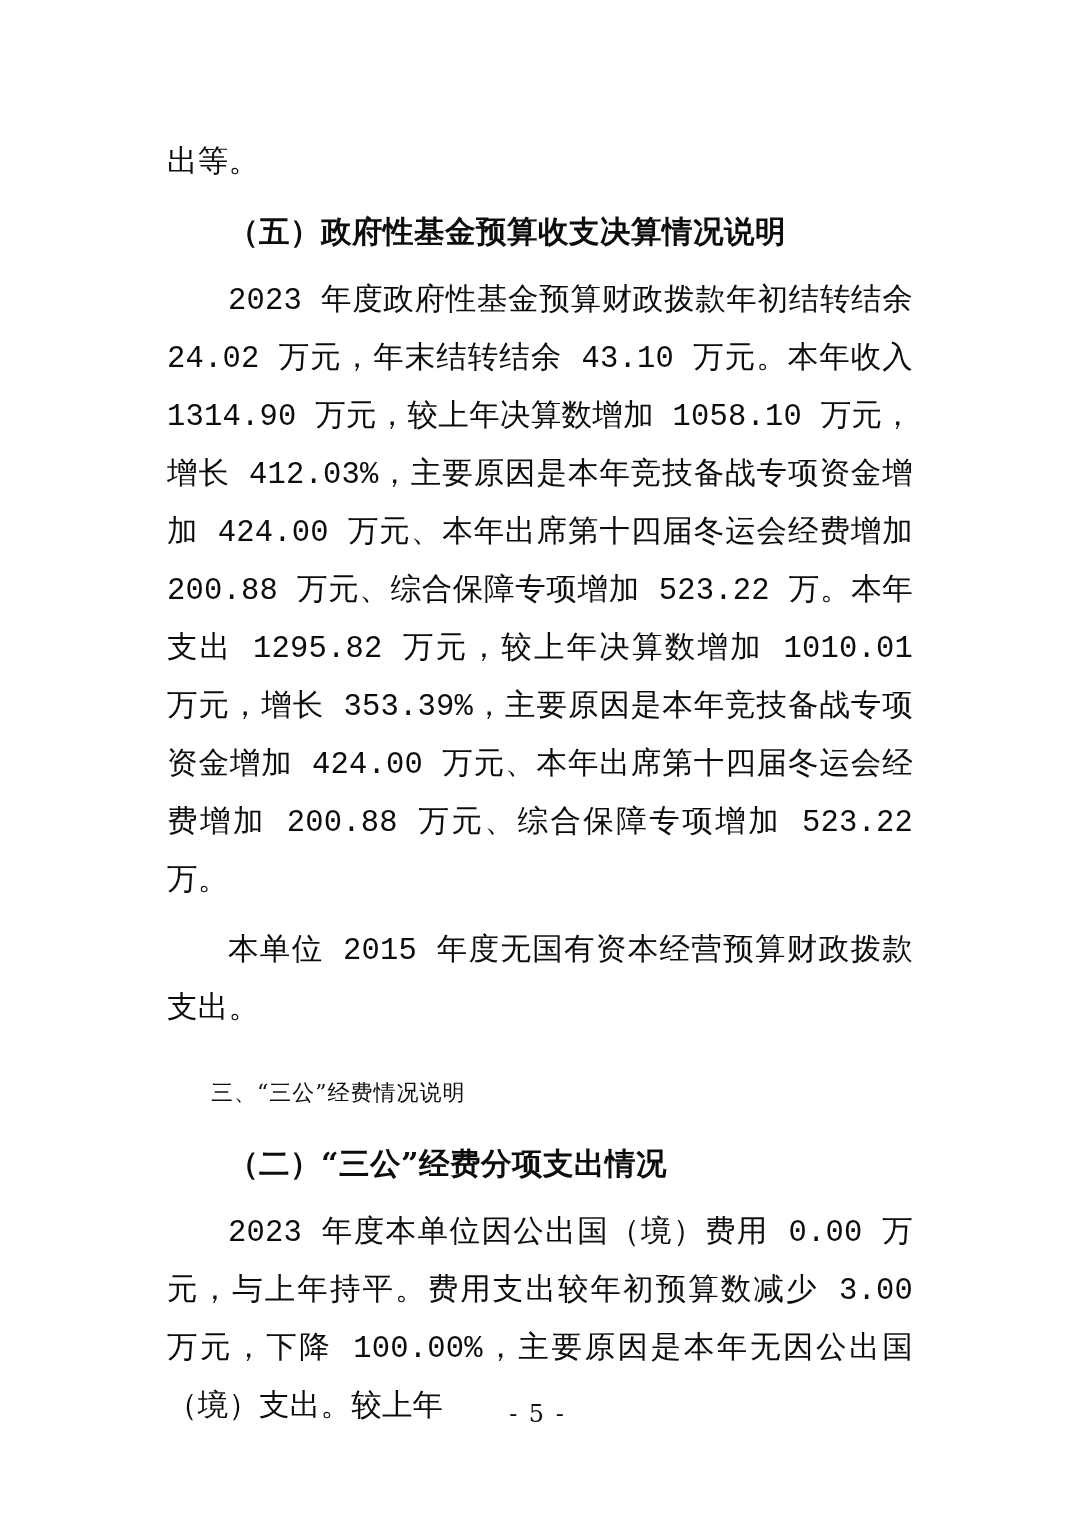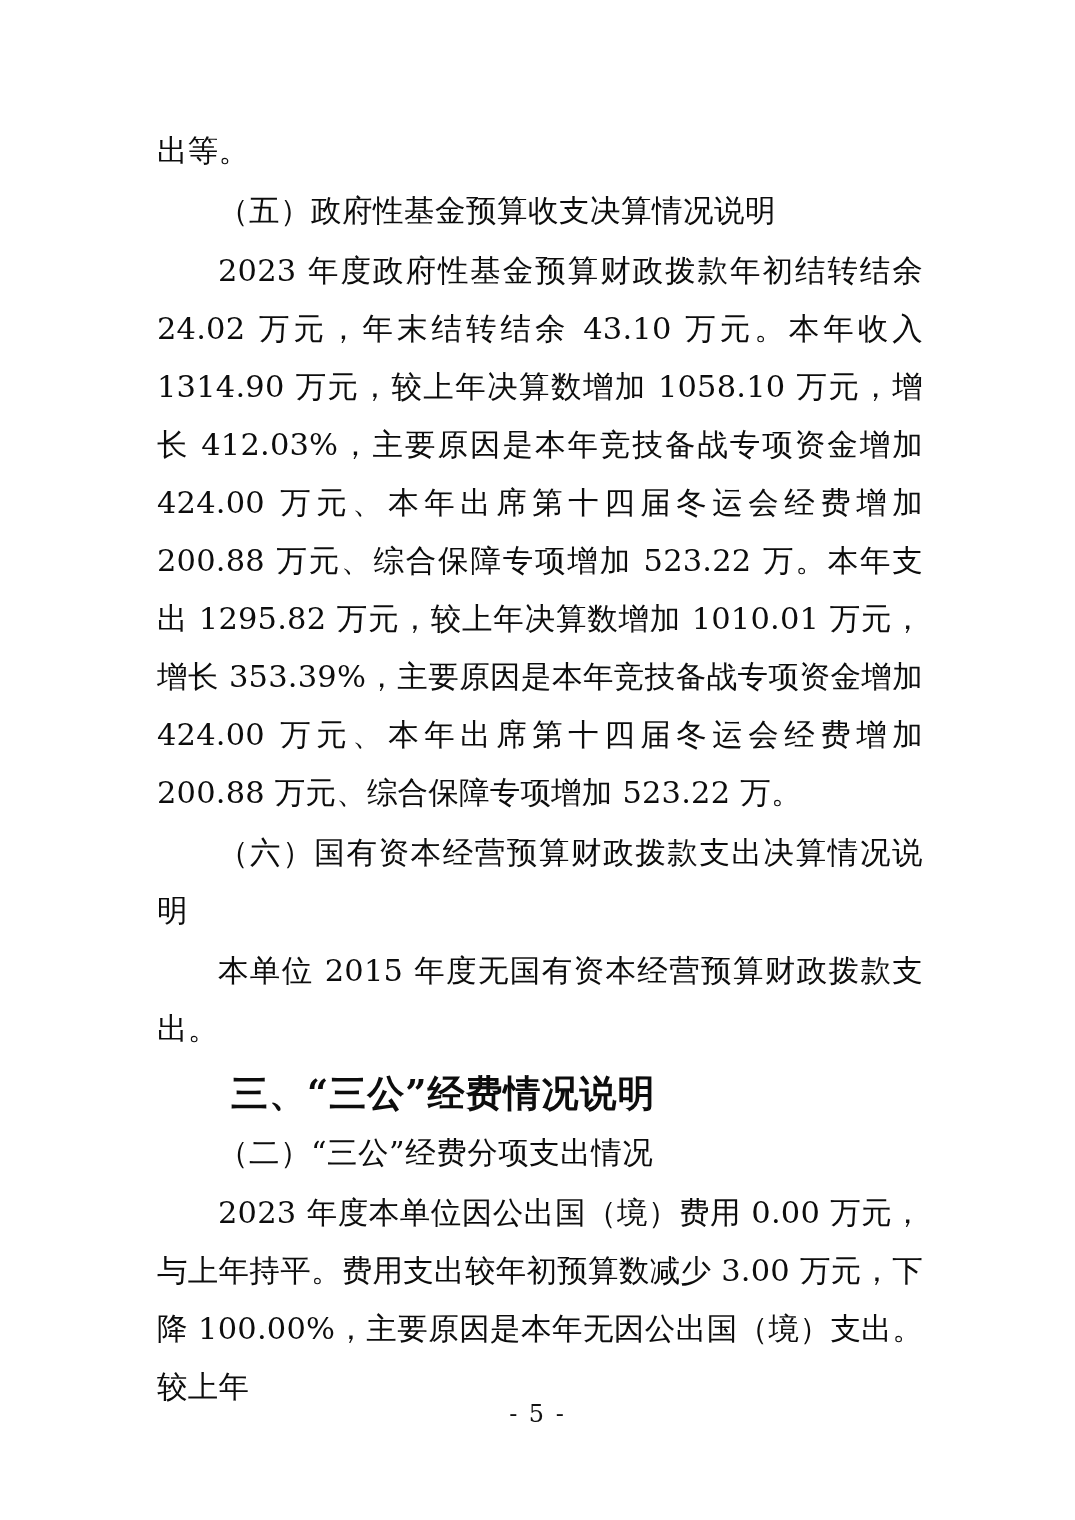--- a/index.html
+++ b/index.html
@@ -24,37 +24,38 @@
     padding: 120px 150px 60px 155px;
   }
   .doc-body {
     font-size: 30.5px;
     line-height: 58px;
     text-align: justify;
     text-justify: inter-ideograph;
     letter-spacing: 0.2px;
   }
   p {
-    margin: 2px;
+    margin: 12px;
   }
   .para {
     text-indent: 2em;
+    font-family: Liberation Mono, monospace;
   }
   .para-noindent {
     text-indent: 0;
   }
   .heading-sub {
     text-indent: 2em;
-    font-weight: normal;
+    font-weight: bold;
     letter-spacing: 0.5px;
   }
   .heading-main {
     text-indent: 2em;
-    font-weight: bold;
-    font-size: 37px;
+    font-weight: normal;
+    font-size: 22px;
     letter-spacing: 1px;
   }
   .gap-sm { height: 2px; }
   .footer {
     position: absolute;
     left: 0;
     right: 0;
     bottom: 92px;
     text-align: center;
     font-size: 24px;
@@ -68,21 +69,20 @@
 
 <div class="page">
   <div class="doc-body">
 
     <p class="para-noindent">出等。</p>
 
     <p class="heading-sub">（五）政府性基金预算收支决算情况说明</p>
 
     <p class="para">2023 年度政府性基金预算财政拨款年初结转结余 24.02 万元，年末结转结余 43.10 万元。本年收入 1314.90 万元，较上年决算数增加 1058.10 万元，增长 412.03%，主要原因是本年竞技备战专项资金增加 424.00 万元、本年出席第十四届冬运会经费增加 200.88 万元、综合保障专项增加 523.22 万。本年支出 1295.82 万元，较上年决算数增加 1010.01 万元，增长 353.39%，主要原因是本年竞技备战专项资金增加 424.00 万元、本年出席第十四届冬运会经费增加 200.88 万元、综合保障专项增加 523.22 万。</p>
 
-    <p class="heading-sub">（六）国有资本经营预算财政拨款支出决算情况说明</p>
 
     <p class="para">本单位 2015 年度无国有资本经营预算财政拨款支出。</p>
 
     <div class="gap-sm"></div>
 
     <p class="heading-main">三、“三公”经费情况说明</p>
 
 
 
     <p class="heading-sub">（二）“三公”经费分项支出情况</p>

